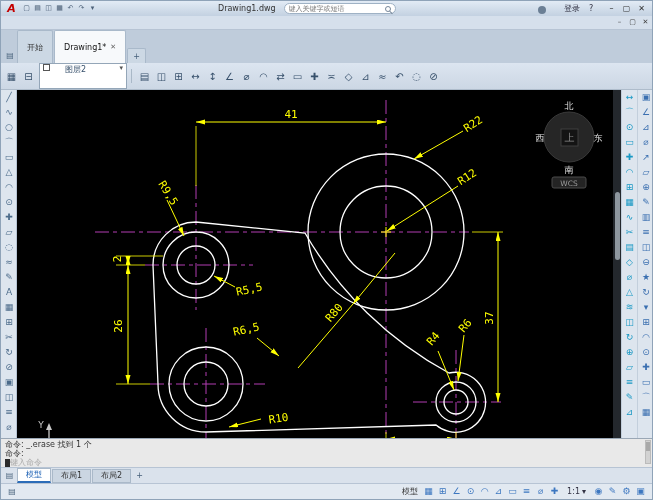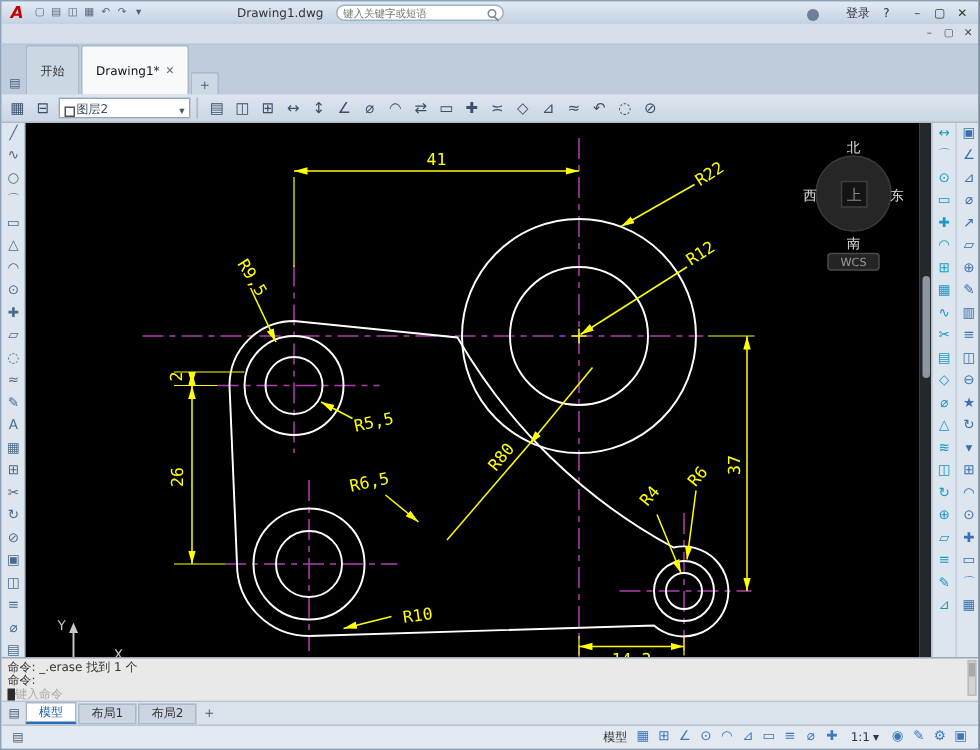--- a/index.html
+++ b/index.html
@@ -4,21 +4,21 @@
 <style>
 *{box-sizing:border-box;margin:0;padding:0}
 html,body{width:653px;height:500px}
 body{font-family:"DejaVu Sans","Liberation Sans",sans-serif;font-size:9px;color:#222;background:#cfd8e2}
 .app{width:653px;height:500px;display:flex;flex-direction:column;overflow:hidden;border:1px solid #8fa3b8;background:#cfd8e2}
 
 .titlebar{flex:0 0 15px;background:linear-gradient(#e2ebf5,#c3d1e1);display:flex;align-items:center;padding:0 3px;gap:2px}
 .logo{color:#c40000;font-weight:bold;font-style:italic;font-size:11px;width:15px;text-align:center;line-height:15px}
 .qa{display:flex}
 .qa .icon-cell{width:11px;text-align:center;font-size:7px;line-height:15px;color:#4c6078}
-.doc-title{font-size:8px;color:#333;margin-left:58px;white-space:nowrap}
+.doc-title{font-size:8px;color:#333;margin-left:118px;white-space:nowrap}
 .search{margin-left:6px;background:#fff;border:1px solid #9fb2c5;border-radius:8px;height:11px;display:flex;align-items:center;padding:0 4px;width:112px}
 .search input{border:none;outline:none;flex:1;font-size:7px;background:transparent;font-family:inherit;color:#555;min-width:0}
 .mag{width:6px;height:6px;border:1px solid #76879a;border-radius:50%;position:relative;flex:0 0 6px}
 .mag::after{content:"";position:absolute;width:4px;height:1px;background:#76879a;transform:rotate(45deg);right:-3px;bottom:-2px}
 .login{margin-left:auto;display:flex;align-items:flex-end;gap:18px;font-size:8px;color:#334;padding:0 4px}
 .avatar{width:8px;height:8px;border-radius:50%;background:#6b7f95}
 .help-btn{font-size:8px;color:#334;width:10px;text-align:center}
 .winbtns{display:flex;margin-left:6px}
 .winbtns span{width:15px;text-align:center;font-size:8px;line-height:15px;color:#333}
 
@@ -31,21 +31,21 @@
 .doctabs{flex:0 0 16px;background:#bfccdb;display:flex;align-items:flex-end;padding-left:2px}
 .dt-menu{width:14px;text-align:center;font-size:8px;line-height:15px;color:#46607a}
 .dtab{display:flex;align-items:center;gap:4px;padding:16px 9px;height:15px;line-height:15px;font-size:8px;background:#ccd8e4;border:1px solid #a9b9ca;border-bottom:none;color:#333;border-radius:2px 2px 0 0;margin-right:1px}
 .dtab.active{background:#f7f9fb;color:#111}
 .dtab .close{font-size:7px;color:#666}
 .dtab.plus{padding:0 5px;color:#46607a}
 
 .toolbar{flex:0 0 19px;background:linear-gradient(#dce5f0,#ccd7e4);display:flex;align-items:center;padding:0 2px;gap:2px;border-bottom:1px solid #aebccb}
 .tb-group{display:flex}
 .tb-group .icon-cell{width:17px;height:17px;line-height:17px;text-align:center;font-size:10px;color:#37506b}
-.combo{display:flex;align-items:flex-end;gap:1px;background:#fff;border:1px solid #94a6b8;height: 14px;padding:0 3px;width:88px;font-size:8px}
+.combo{display:flex;align-items:flex-start;gap:15px;background:#fff;border:1px solid #94a6b8;height: 26px;padding:0 3px;width:88px;font-size:8px}
 .combo .swatch{width:7px;height:7px;background:#fefefe;border:1px solid #555;flex:0 0 7px}
 .combo .lyr{font-size:8px;color:#37506b}
 .combo .chev{margin-left:auto;font-size:7px;color:#555}
 .sep{width:1px;height:14px;background:#a9b8c7;margin:0 2px}
 
 .main{flex:1;display:flex;min-height:0}
 .left-tools{flex:0 0 16px;background:#dde5ee;border-right:1px solid #b7c4d4;overflow:hidden}
 .left-tools .icon-cell{display:block;width:16px;height:15px;line-height:15px;text-align:center;font-size:9px;color:#4c6b8a}
 .canvas-wrap{flex:0 0 596px;background:#000;position:relative}
 .rstrip{flex:0 0 8px;background:#24282d}

